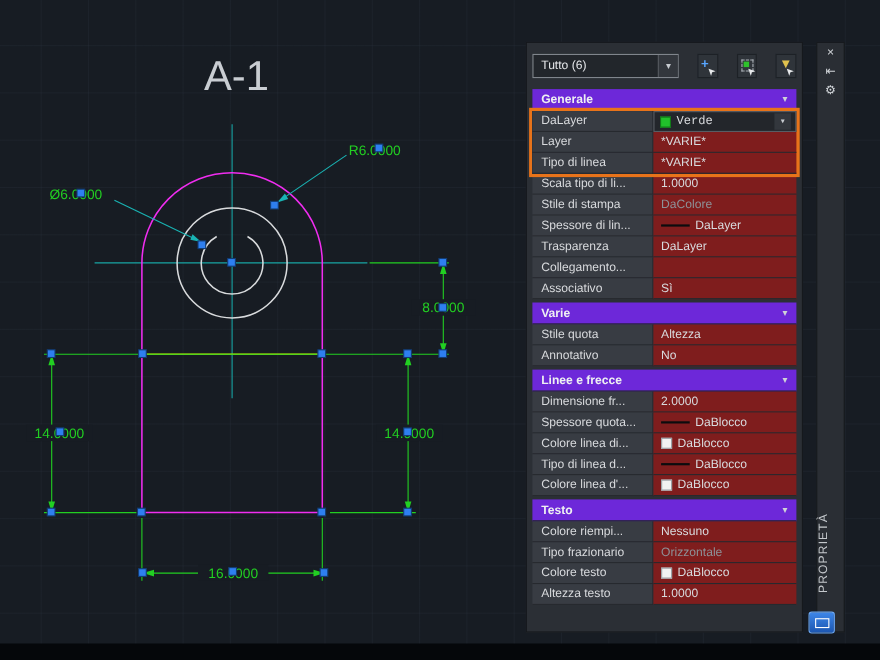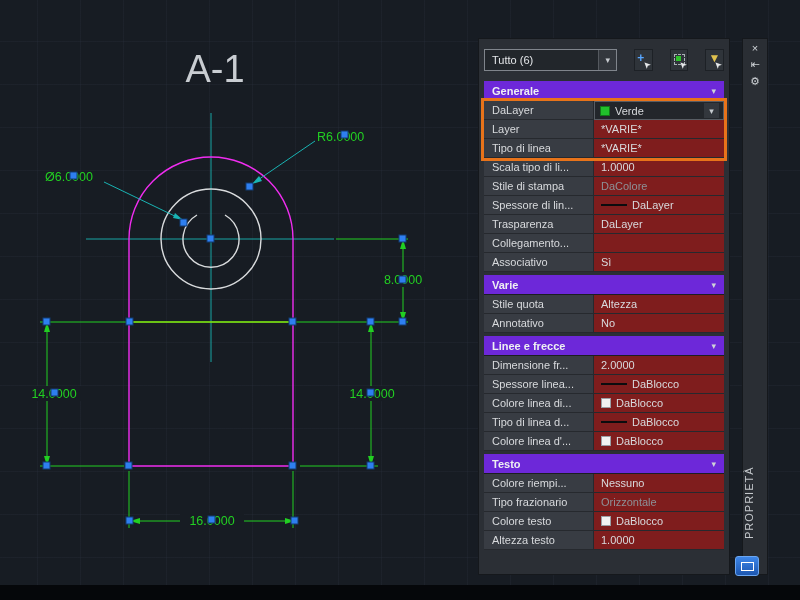--- a/index.html
+++ b/index.html
@@ -38,21 +38,21 @@
   .prow{display:flex;height:19px;box-sizing:border-box;}
   .plabel{width:110px;box-sizing:border-box;padding:3px 4px 0 8px;background:#383c43;
     border-bottom:1px solid #26292e;border-right:1px solid #26292e;white-space:nowrap;overflow:hidden;}
   .pvalue{flex:1;box-sizing:border-box;padding:0 4px 0 7px;background:#7f1d1d;
     border-bottom:1px solid #26292e;display:flex;align-items:center;gap:5px;white-space:nowrap;overflow:hidden;}
   .gray{color:#8d9197;}
   .line-sample{display:inline-block;width:26px;height:2px;background:#0b0c0e;flex:none;}
   .swatch{display:inline-block;width:10px;height:10px;background:#f2f2f2;border:1px solid #9aa0a6;
     box-sizing:border-box;flex:none;}
   .swatch.green{background:#21c12b;border-color:#117a18;}
-  .combo{background:#23262b;border:1px solid #585d64;padding-left:5px;}
+  .combo{background:#23262b;border:1px solid #585d64;padding-left:5px;font-family:Liberation Mono, monospace;}
   .combo .combo-arrow{margin-left:auto;width:15px;height:15px;display:flex;align-items:center;
     justify-content:center;font-size:9px;color:#c7cbd0;background:#33373d;}
   .orange-wrap{position:relative;z-index:3;box-shadow:0 0 0 3px #e8731a;}
 
   .panel-titlebar{position:absolute;left:264px;top:0;width:26px;height:537px;background:#2a2e34;
     border:1px solid #15181c;box-sizing:border-box;}
   .tb-btn{width:100%;height:17px;display:flex;align-items:center;justify-content:center;
     color:#cfd3d7;font-size:11px;}
   .tb-title{position:absolute;bottom:26px;left:0;width:100%;text-align:center;
     writing-mode:vertical-rl;transform:rotate(180deg);color:#c4c8cc;letter-spacing:1px;
@@ -268,21 +268,21 @@
       <span>Linee e frecce</span>
       <span class="chev">▾</span>
     </div>
     <div class="prow">
       <div class="plabel">Dimensione fr...</div>
       <div class="pvalue">
           <span>2.0000</span>
         </div>
     </div>
     <div class="prow">
-      <div class="plabel">Spessore  linea...</div>
+      <div class="plabel">Spessore  quota...</div>
       <div class="pvalue">
         <span class="line-sample"></span>
         <span>DaBlocco</span>
       </div>
     </div>
     <div class="prow">
       <div class="plabel">Colore linea di...</div>
       <div class="pvalue">
         <span class="swatch"></span>
         <span>DaBlocco</span>

